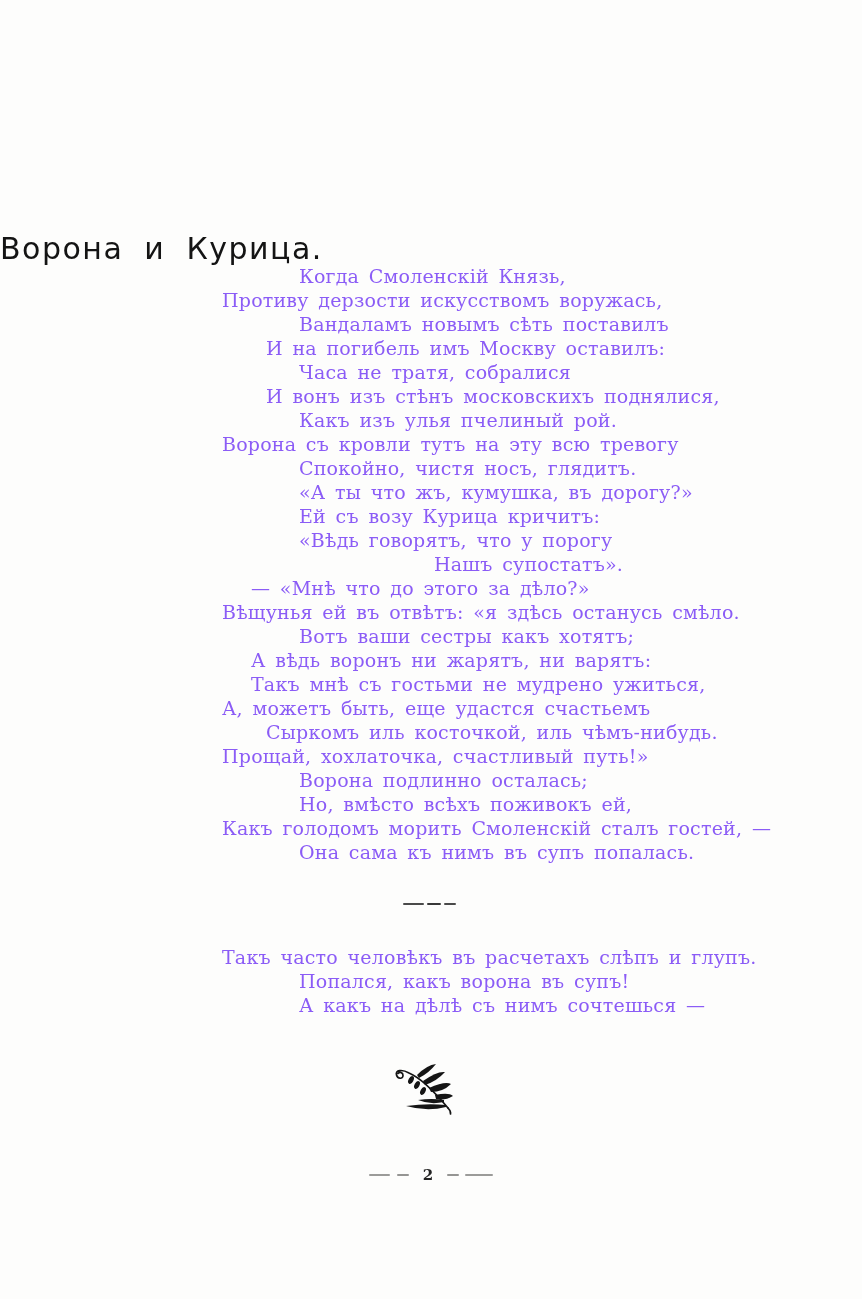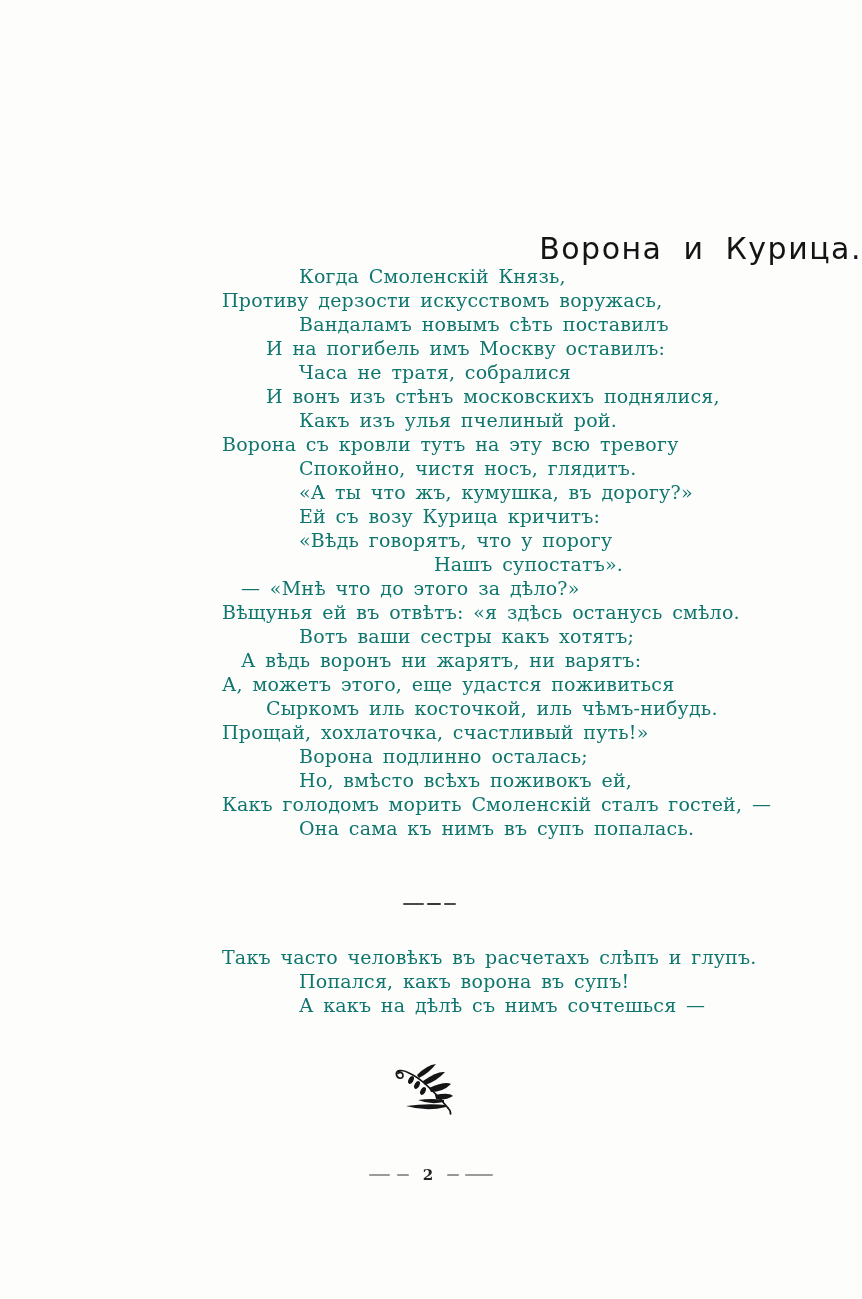--- a/index.html
+++ b/index.html
@@ -7,38 +7,38 @@
   .page {
     position:relative;
     width:862px; height:1299px;
     margin:0 auto;
     background:#fdfdfc;
     color:#1b1b1b;
     overflow:hidden;
   }
   .poem-title {
     position:absolute; top:211px; left:0; width:862px;
-    text-align:right;
+    text-align:left;
     font-family:"DejaVu Sans", sans-serif;
     font-size:30px; font-weight:500;
     letter-spacing:1.5px; word-spacing:10px;
     color:#141414;
   }
   .stanza { position:absolute; top:264px; left:222px; }
   .moral  { position:absolute; top:945px; left:222px; }
   .poem-line {
     height:24px; line-height:24px;
     font-size:19px;
     letter-spacing:0.2px;
     word-spacing:0.18em;
     white-space:nowrap;
-    color:#0f766e;
+    color:#8b5cf6;
   }
   .ind-0 { margin-left:0; }
-  .ind-1 { margin-left:19px; }
+  .ind-1 { margin-left:29px; }
   .ind-2 { margin-left:44px; }
   .ind-3 { margin-left:77px; }
   .ind-4 { margin-left:64px;text-align:center; }
 
   .stanza-divider {
     position:absolute; top:903px; left:403px;
     width:56px; height:2px;
     display:flex; gap:3px; align-items:center;
   }
   .stanza-divider i { display:block; height:2px; background:#3f3f3f; border-radius:1px; }
@@ -80,21 +80,22 @@
     <div class="poem-line ind-0">Ворона съ кровли тутъ на эту всю тревогу</div>
     <div class="poem-line ind-3">Спокойно, чистя носъ, глядитъ.</div>
     <div class="poem-line ind-3">«А ты что жъ, кумушка, въ дорогу?»</div>
     <div class="poem-line ind-3">Ей съ возу Курица кричитъ:</div>
     <div class="poem-line ind-3">«Вѣдь говорятъ, что у порогу</div>
     <div class="poem-line ind-4">Нашъ супостатъ».</div>
     <div class="poem-line ind-1">— «Мнѣ что до этого за дѣло?»</div>
     <div class="poem-line ind-0">Вѣщунья ей въ отвѣтъ: «я здѣсь останусь смѣло.</div>
     <div class="poem-line ind-3">Вотъ ваши сестры какъ хотятъ;</div>
     <div class="poem-line ind-1">А вѣдь воронъ ни жарятъ, ни варятъ:</div>
-    <div class="poem-line ind-0">А, можетъ этого, еще удастся поживиться</div>
+    <div class="poem-line ind-1">Такъ мнѣ съ гостьми не мудрено ужиться,</div>
+    <div class="poem-line ind-0">А, можетъ быть, еще удастся счастьемъ</div>
     <div class="poem-line ind-2">Сыркомъ иль косточкой, иль чѣмъ-нибудь.</div>
     <div class="poem-line ind-0">Прощай, хохлаточка, счастливый путь!»</div>
     <div class="poem-line ind-3">Ворона подлинно осталась;</div>
     <div class="poem-line ind-3">Но, вмѣсто всѣхъ поживокъ ей,</div>
     <div class="poem-line ind-0">Какъ голодомъ морить Смоленскій сталъ гостей, —</div>
     <div class="poem-line ind-3">Она сама къ нимъ въ супъ попалась.</div>
   </div>
 
   <div class="stanza-divider">
     <i></i>

